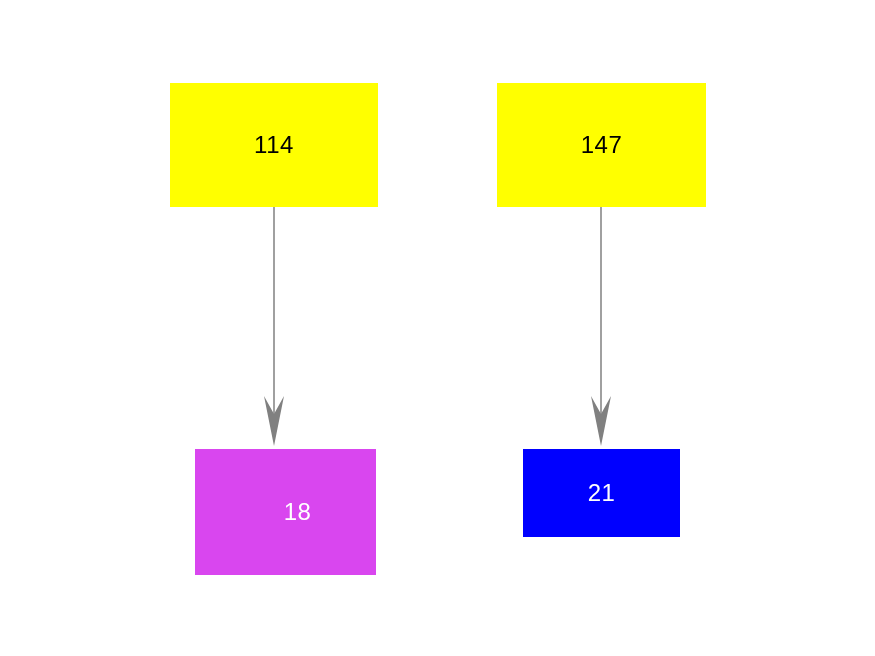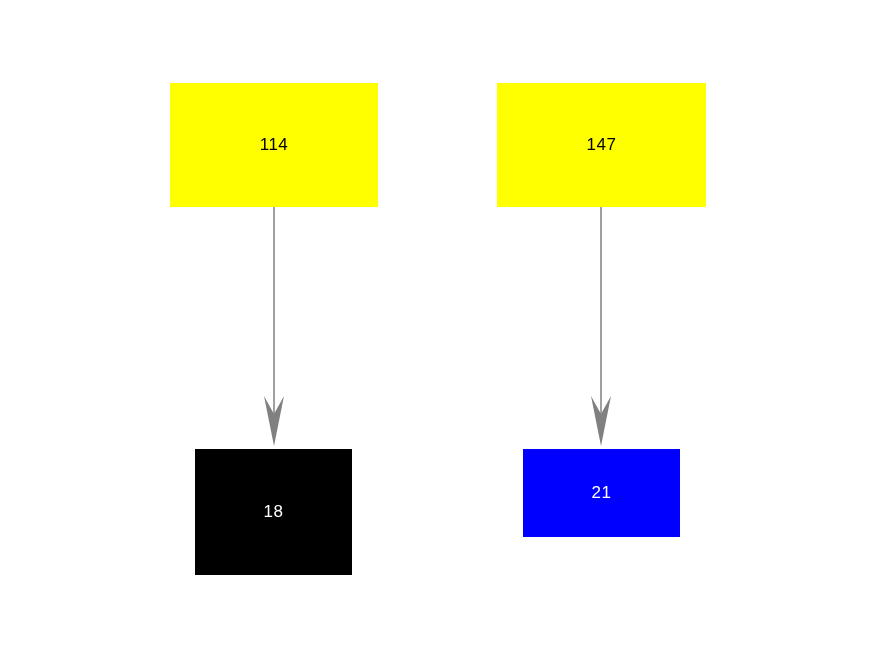--- a/index.html
+++ b/index.html
@@ -23,21 +23,21 @@
     height: 656px;
     pointer-events: none;
   }
   .node {
     position: absolute;
     display: flex;
     align-items: center;
     justify-content: center;
   }
   .node-label {
-    font-size: 17px;
+    font-size: 24px;
     letter-spacing: 0.5px;
   }
   .node-top-left    { left: 170px; top: 83px;  width: 208px; height: 124px; }
   .node-top-right   { left: 497px; top: 83px;  width: 209px; height: 124px; }
   .node-bottom-left { left: 195px; top: 449px; width: 157px; height: 126px; }
   .node-bottom-right{ left: 523px; top: 449px; width: 157px; height: 88px; }
 </style>
 </head>
 <body>
 
@@ -55,21 +55,21 @@
   </svg>
 
   <div class="node node-top-left" style="background-color: rgb(255, 255, 0);">
     <span class="node-label" style="color: rgb(0, 0, 0);">114</span>
   </div>
 
   <div class="node node-top-right" style="background-color: rgb(255, 255, 0);">
     <span class="node-label" style="color: rgb(0, 0, 0);">147</span>
   </div>
 
-  <div class="node node-bottom-left" style="background-color: #000000;">
+  <div class="node node-bottom-left" style="background-color: #d946ef; padding-left: 24px;">
     <span class="node-label" style="color: rgb(255, 255, 255);">18</span>
   </div>
 
   <div class="node node-bottom-right" style="background-color: rgb(0, 0, 255);">
     <span class="node-label" style="color: rgb(255, 255, 255);">21</span>
   </div>
 
 </div>
 
 </body></html>

